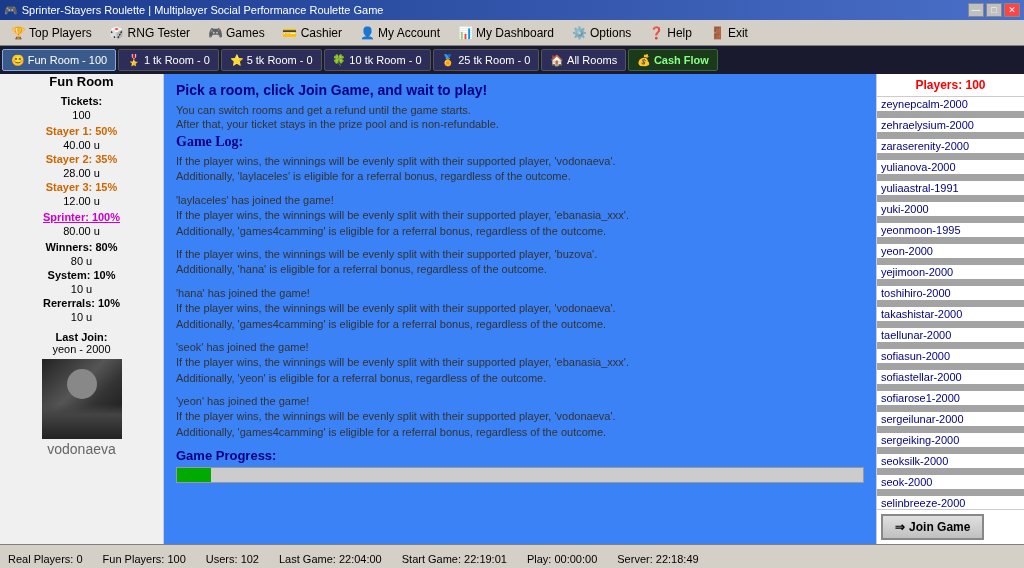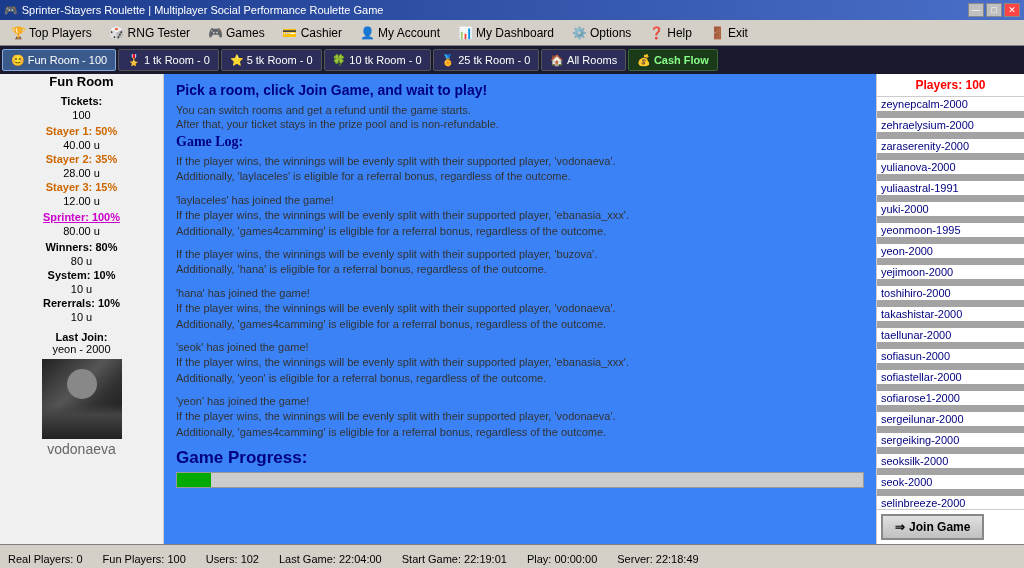--- a/index.html
+++ b/index.html
@@ -140,21 +140,21 @@
       background: #3b82f6;
     }
     #center-panel h2 {
       color: #000080;
       font-size: 14px;
       margin-bottom: 6px;
     }
     .welcome-text { color: #333; font-size: 11px; margin-bottom: 2px; }
     .gamelog-title { color: #000080; font-size: 14px; font-weight: bold; margin: 4px 0 4px; font-family: Liberation Serif, serif; }
     .log-entry { margin-bottom: 8px; font-size: 11px; color: #333; line-height: 1.4; }
-    .progress-title { color: #000080; font-size: 17px; font-weight: bold; margin: 8px 0 4px; }
+    .progress-title { color: #000080; font-size: 13px; font-weight: bold; margin: 8px 0 4px; }
     .progress-bar-container {
       width: 100%;
       height: 16px;
       background: #ccc;
       border: 1px solid #999;
     }
     .progress-bar-fill {
       height: 100%;
       background: #00aa00;
     }

